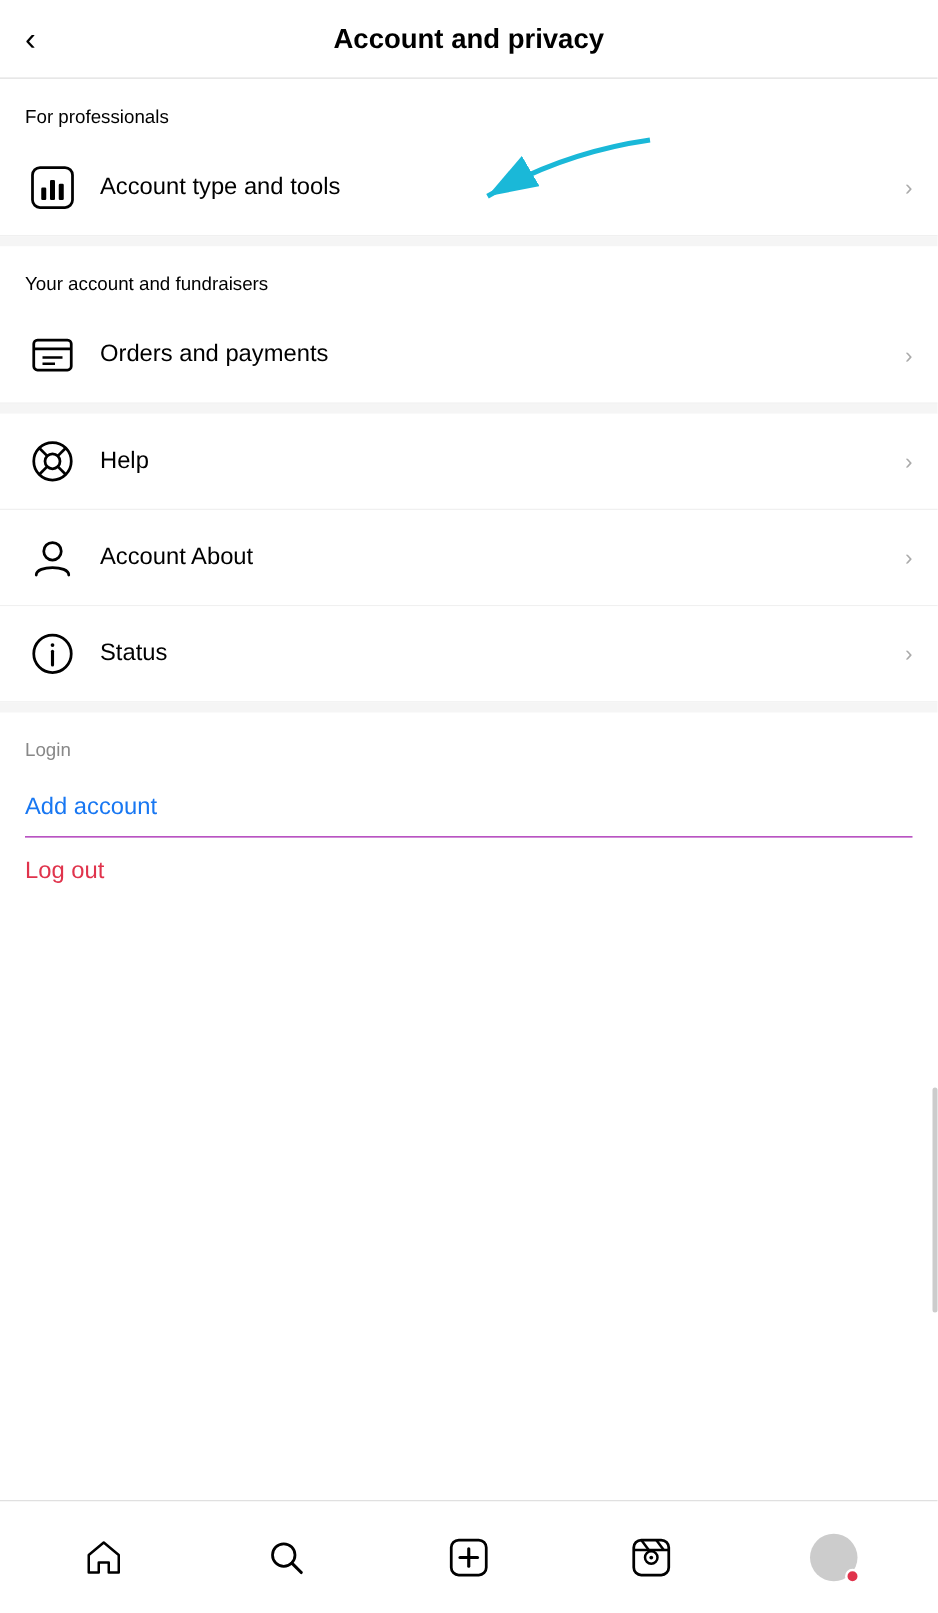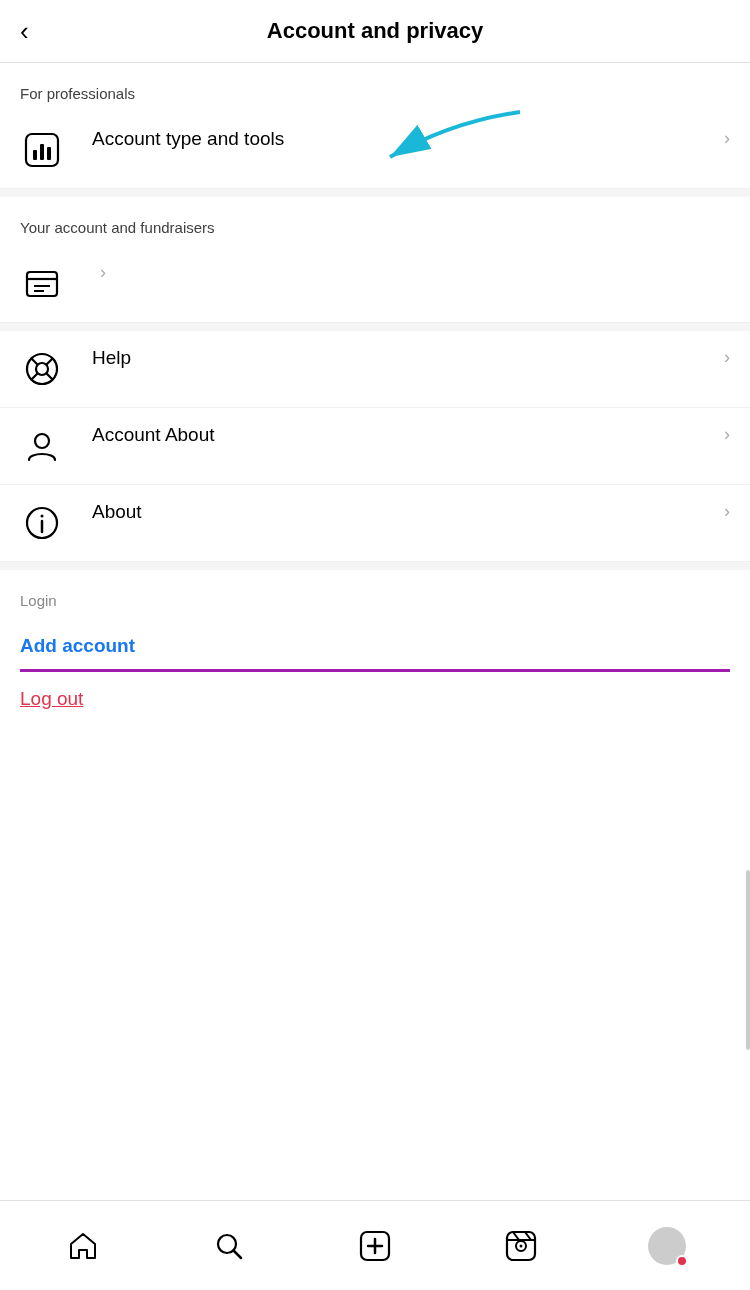--- a/index.html
+++ b/index.html
@@ -32,34 +32,34 @@
     }
     .header-title {
       font-size: 22px;
       font-weight: 700;
       color: #000;
     }
 
     
     .section-label {
       font-size: 15px;
-      color: #404040;
+      color: #000000;
       padding: 22px 20px 10px 20px;
       font-weight: 400;
     }
 
     
     .menu-item {
       display: flex;
+      align-items: center;
       padding: 16px 20px;
       cursor: pointer;
       background: #fff;
       border-bottom: 1px solid #f0f0f0;
       position: relative;
-      gap: 12px;
     }
 
     .menu-icon {
       width: 44px;
       height: 44px;
       display: flex;
       align-items: center;
       justify-content: center;
       margin-right: 16px;
       flex-shrink: 0;
@@ -97,30 +97,28 @@
       font-size: 15px;
       color: #888;
       margin-bottom: 14px;
     }
     .add-account {
       font-size: 19px;
       color: #1877f2;
       padding: 12px 0;
       cursor: pointer;
       display: block;
-      border-bottom: 3px solid #a21caf;
-      font-weight: bold;
+      border-bottom: 1px solid #a21caf;
     }
     .log-out {
       font-size: 19px;
       color: #e0334c;
       padding: 16px 0;
       cursor: pointer;
       display: block;
-      text-decoration: underline;
     }
 
     
     .scrollbar {
       position: absolute;
       right: 0;
       top: 870px;
       width: 4px;
       height: 180px;
       background: #ccc;
@@ -227,20 +225,21 @@
     <div class="section-label">Your account and fundraisers</div>
     <div class="menu-item">
       <div class="menu-icon">
         <svg viewBox="0 0 36 36" fill="none" xmlns="http://www.w3.org/2000/svg">
           <rect x="3" y="6" width="30" height="24" rx="3" stroke="#000" stroke-width="2.2" fill="none"></rect>
           <line x1="3" y1="13" x2="33" y2="13" stroke="#000" stroke-width="2.2"></line>
           <line x1="10" y1="20" x2="26" y2="20" stroke="#000" stroke-width="2"></line>
           <line x1="10" y1="25" x2="20" y2="25" stroke="#000" stroke-width="2"></line>
         </svg>
       </div>
+      <div class="menu-text">Orders and payments</div>
       <div class="menu-chevron">›</div>
     </div>
   </div>
 
   <div class="section-divider"></div>
 
   <div>
 
     <div class="menu-item">
       <div class="menu-icon">
@@ -269,21 +268,21 @@
     </div>
 
     <div class="menu-item">
       <div class="menu-icon">
         <svg viewBox="0 0 36 36" fill="none" xmlns="http://www.w3.org/2000/svg">
           <circle cx="18" cy="18" r="15" stroke="#000" stroke-width="2.2" fill="none"></circle>
           <circle cx="18" cy="11" r="1.5" fill="#000"></circle>
           <line x1="18" y1="16" x2="18" y2="27" stroke="#000" stroke-width="2.5" stroke-linecap="round"></line>
         </svg>
       </div>
-      <div class="menu-text">About</div>
+      <div class="menu-text">Status</div>
       <div class="menu-chevron">›</div>
     </div>
   </div>
 
   <div class="section-divider"></div>
 
   <div class="login-section">
     <div class="login-label">Login</div>
     <div class="add-account">Add account</div>
     <div class="log-out">Log out</div>

